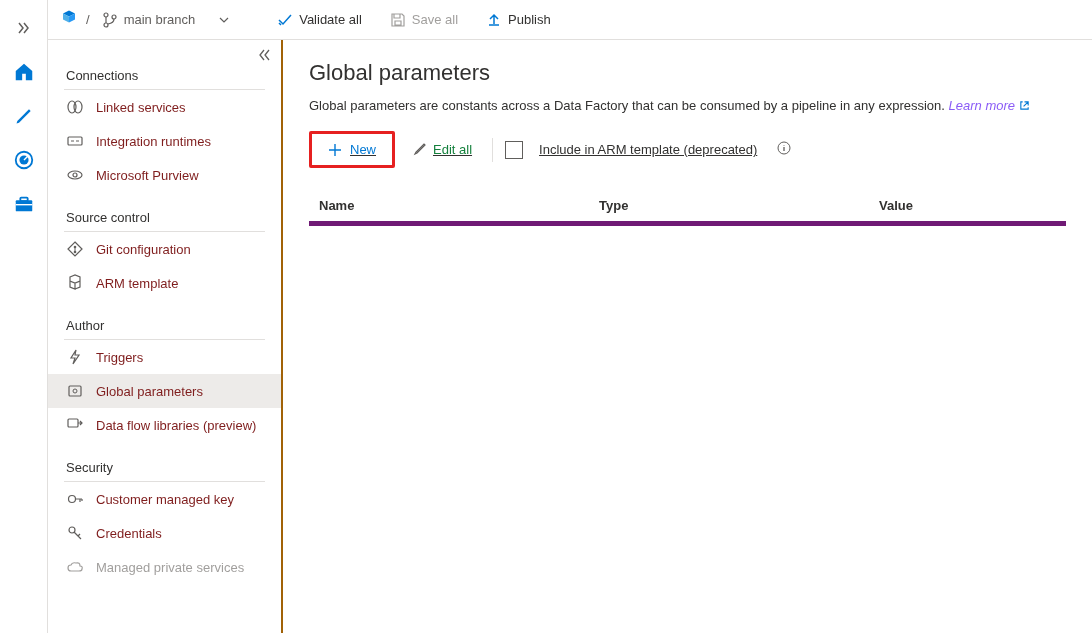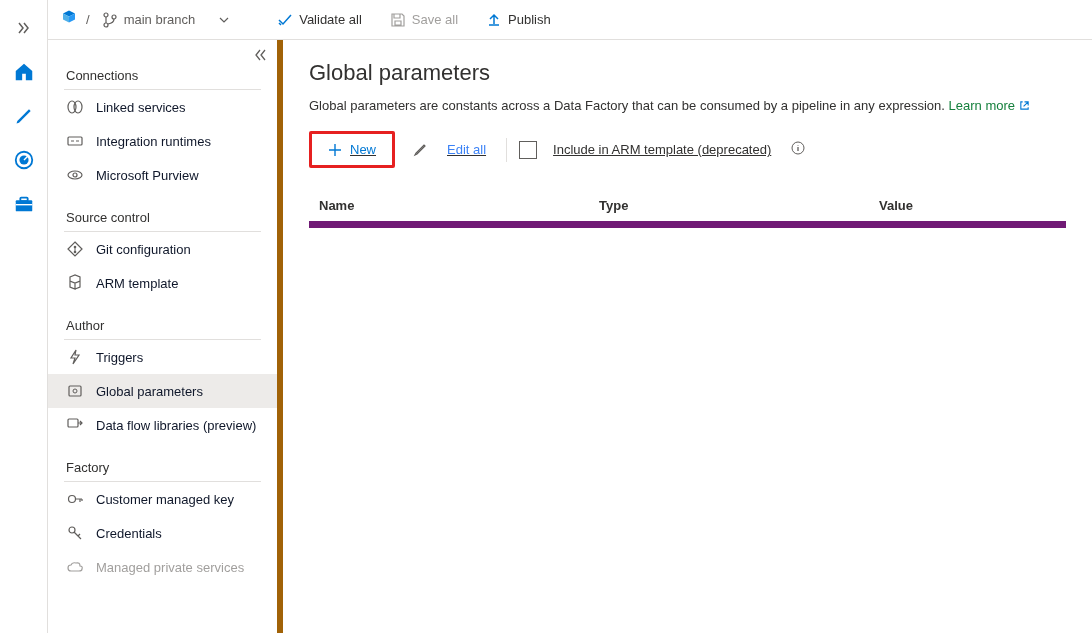--- a/index.html
+++ b/index.html
@@ -12,44 +12,44 @@
     .main { flex: 1; display: flex; flex-direction: column; }
     
     .topbar { height: 40px; border-bottom: 1px solid #e1dfdd; display: flex; align-items: center; padding: 0 12px; gap: 8px; font-size: 13px; }
     .topbar .branch { display: flex; align-items: center; gap: 6px; color: #605e5c; cursor: pointer; padding: 0 4px; }
     .topbar .tb-btn { display: flex; align-items: center; gap: 6px; padding: 0 10px; height: 100%; cursor: pointer; color: #323130; }
     .topbar .tb-btn.disabled { color: #a19f9d; }
     .topbar .sep { color: #605e5c; }
     
     .body { flex: 1; display: flex; }
     
-    .sidepanel { width: 235px; border-right: 6px solid #a16207; padding: 10px 0 0 0; position: relative; overflow-y: auto; }
+    .sidepanel { width: 235px; border-right: 2px solid #a16207; padding: 10px 0 0 0; position: relative; overflow-y: auto; }
     .collapse-chevron { position: absolute; top: 8px; right: 10px; cursor: pointer; color: #605e5c; }
     .section-head { font-size: 13px; color: #323130; padding: 18px 18px 6px 18px; }
     .section-rule { margin: 0 16px; border: none; border-top: 1px solid #e1dfdd; }
-    .side-item { display: flex; align-items: center; gap: 12px; padding: 8px 18px; cursor: pointer; color: #0f172a; }
+    .side-item { display: flex; align-items: center; gap: 12px; padding: 8px 18px; cursor: pointer; color: #7f1d1d; }
     .side-item.selected { background: #edebe9; }
     .side-item.disabled { color: #a19f9d; }
     .side-item .ico { width: 18px; display: flex; align-items: center; justify-content: center; }
     
     .content { flex: 1; padding: 20px 26px; }
     .page-title { font-size: 22px; font-weight: 400; color: #323130; }
     .page-desc { margin-top: 12px; font-size: 13px; color: #323130; }
-    .page-desc a { color: #15803d; text-decoration: none; }
+    .page-desc a { color: #8b5cf6; text-decoration: none; font-style: italic; }
     
     .action-row { margin-top: 18px; display: flex; align-items: center; gap: 10px; text-decoration: underline; }
     .btn-new-wrap { border: 3px solid #e62020; padding: 4px 6px; border-radius: 2px; }
     .btn-new { display: flex; align-items: center; gap: 8px; padding: 4px 10px; cursor: pointer; color: #0078d4; background: #fff; }
-    .btn-editall { display: flex; align-items: flex-end; gap: 20px; padding: 4px 8px; cursor: pointer; color: #3b82f6; }
+    .btn-editall { display: flex; align-items: flex-start; gap: 6px; padding: 4px 8px; cursor: pointer; color: #15803d; }
     .vdiv { width: 1px; height: 24px; background: #e1dfdd; margin: 0 2px; }
     .chk { width: 18px; height: 18px; border: 1px solid #605e5c; margin-right: 6px; cursor: pointer; }
     .arm-label { color: #323130; }
     .info-ico { margin-left: 10px; color: #605e5c; cursor: pointer; }
     
-    .table-head { display: flex; margin-top: 22px; padding: 8px 10px; border-bottom: 7px solid #701a75; font-weight: 600; }
+    .table-head { display: flex; margin-top: 22px; padding: 8px 10px; border-bottom: 5px solid #701a75; font-weight: 600; }
     .th-name { width: 280px; }
     .th-type { width: 280px; }
     .th-value { flex: 1; }
     
     svg { overflow: visible; }
   </style>
 </head>
 <body>
 
 <div class="leftrail">
@@ -212,21 +212,21 @@
       <div class="side-item">
         <span class="ico">
             <svg width="18" height="18" viewBox="0 0 18 18">
               <rect x="2" y="3" width="10" height="8" rx="1" fill="none" stroke="#605e5c" stroke-width="1.2"></rect>
               <path d="M12 7 L16 7 M14 5 L16 7 L14 9" stroke="#605e5c" stroke-width="1.2" fill="none"></path>
             </svg>
           </span>
         <span>Data flow libraries (preview)</span>
       </div>
 
-      <div class="section-head">Factory</div>
+      <div class="section-head">Security</div>
       <hr class="section-rule">
       <div class="side-item">
         <span class="ico">
             <svg width="18" height="18" viewBox="0 0 18 18">
               <circle cx="6" cy="9" r="3.5" fill="none" stroke="#605e5c" stroke-width="1.2"></circle>
               <path d="M9 9 H16 M14 9 V12 M16 9 V11" stroke="#605e5c" stroke-width="1.2"></path>
             </svg>
           </span>
         <span>Customer managed key</span>
       </div>

